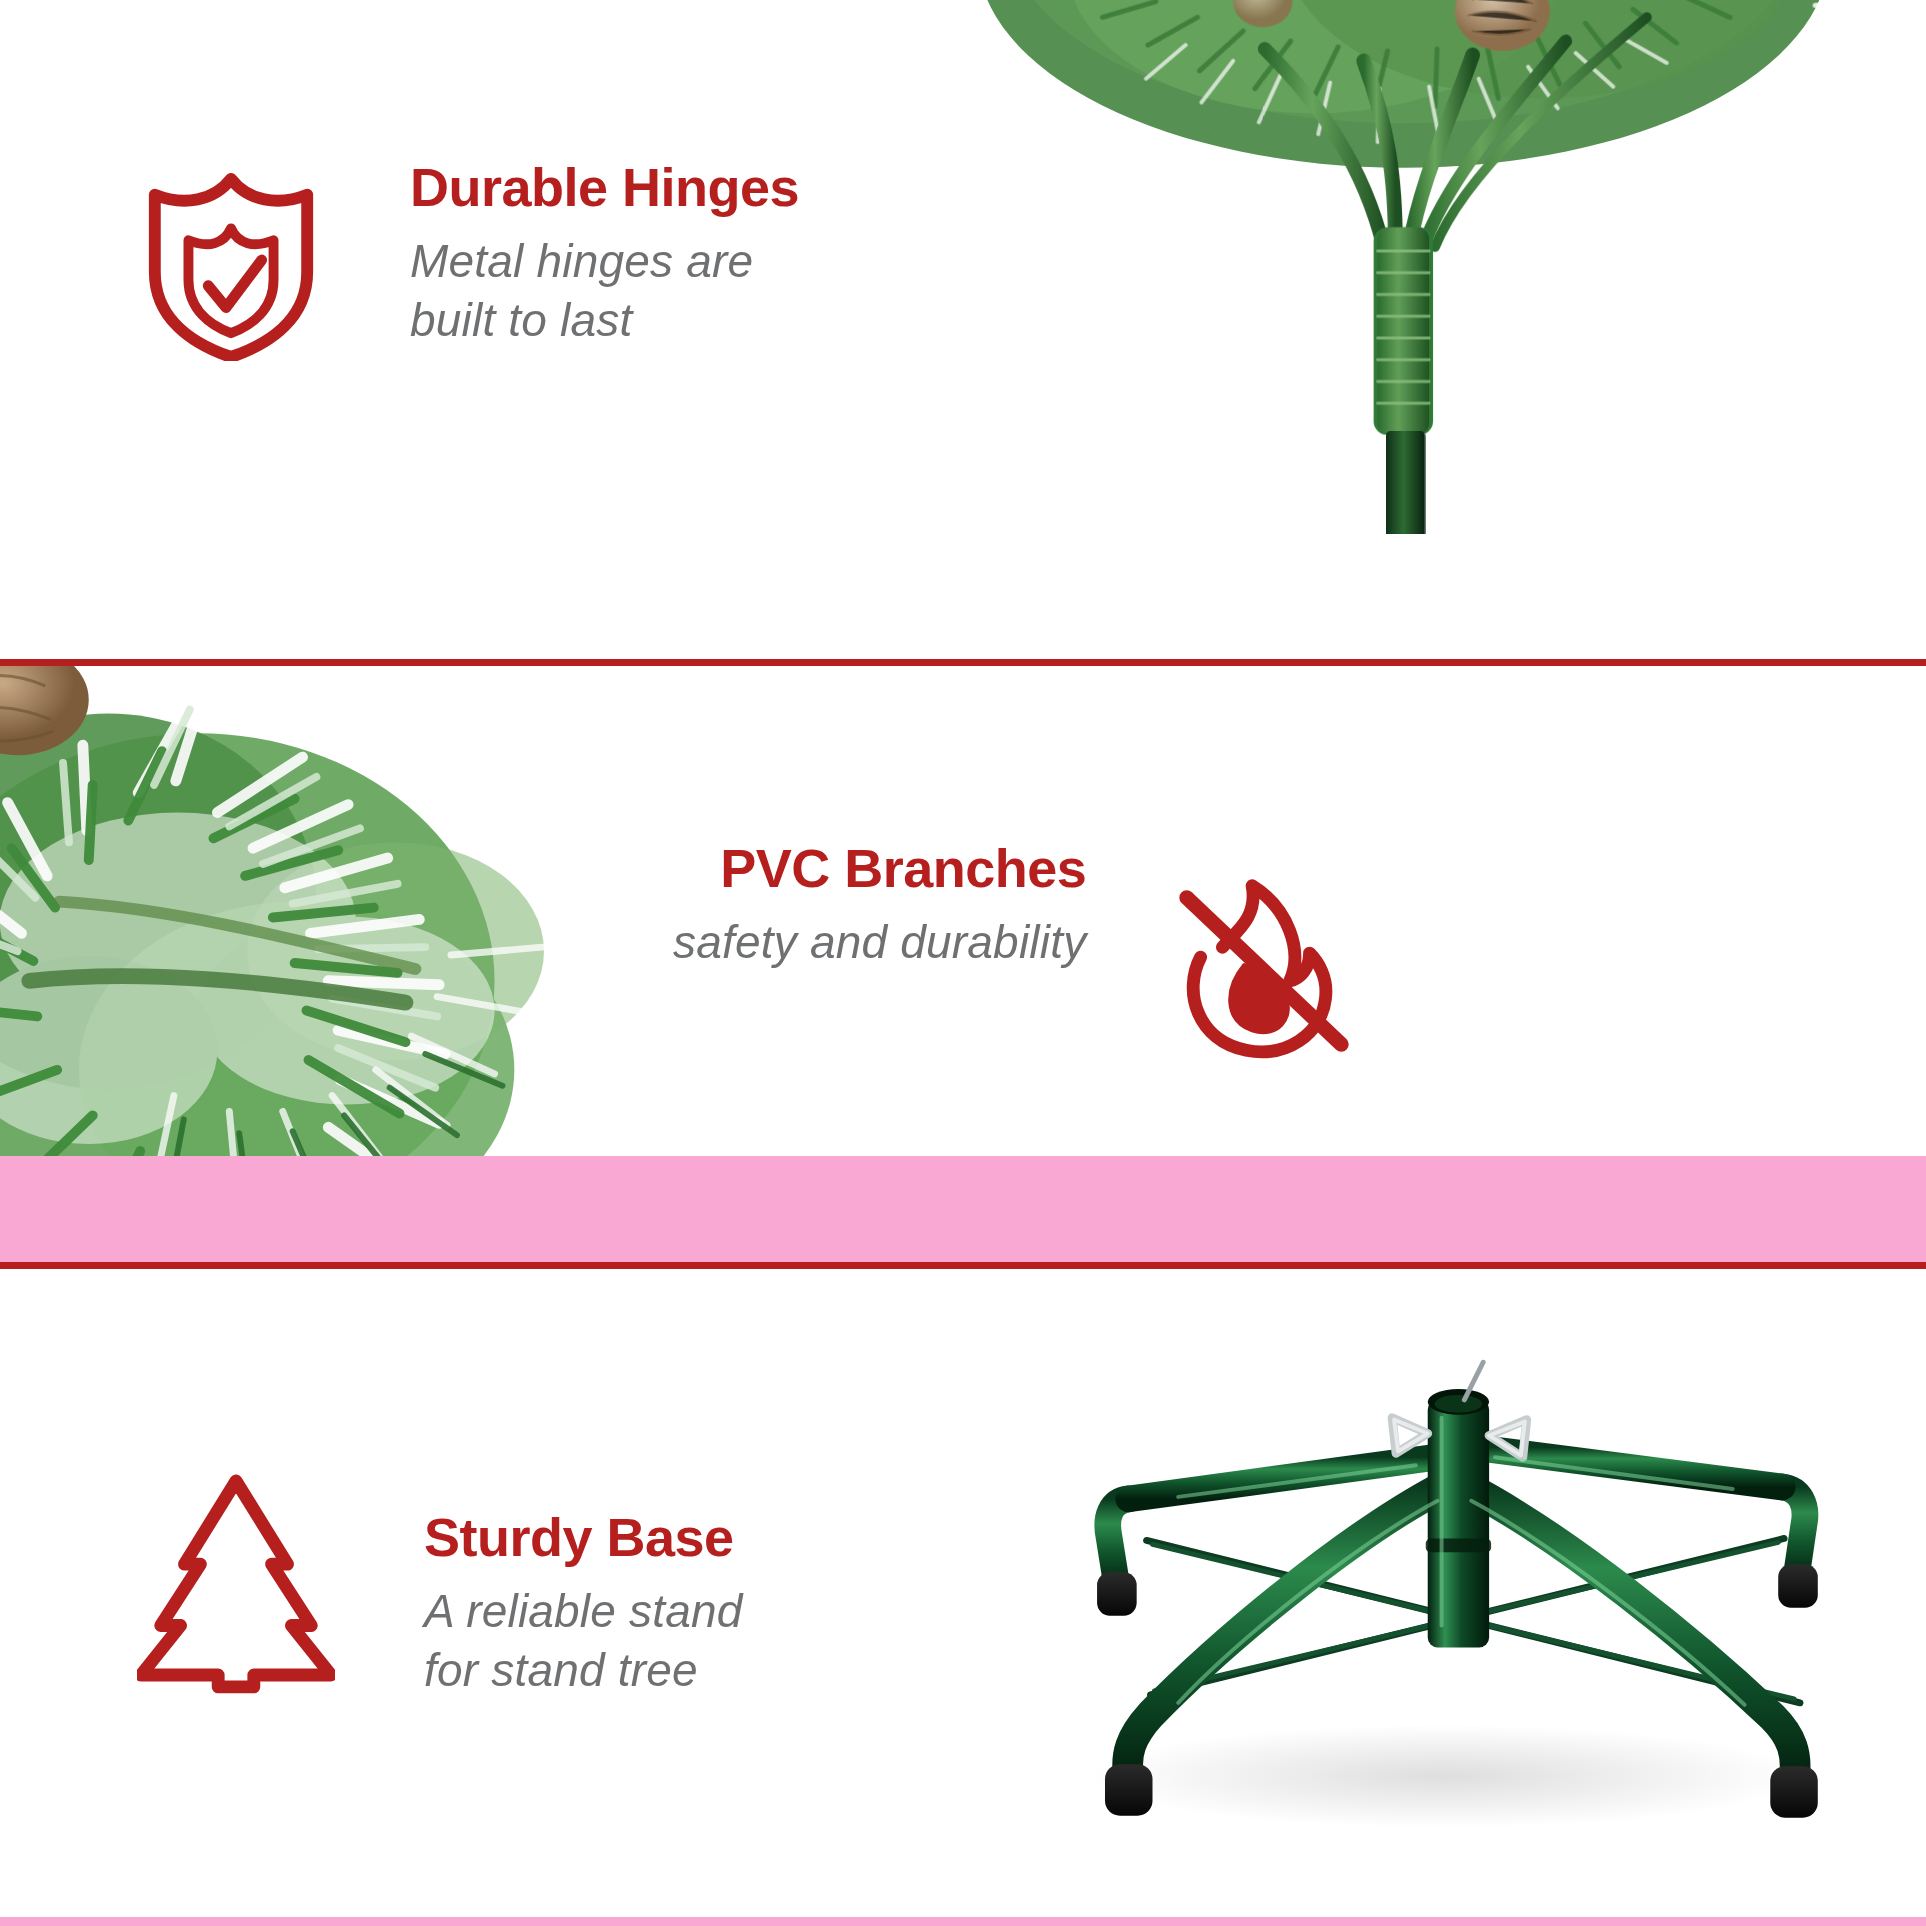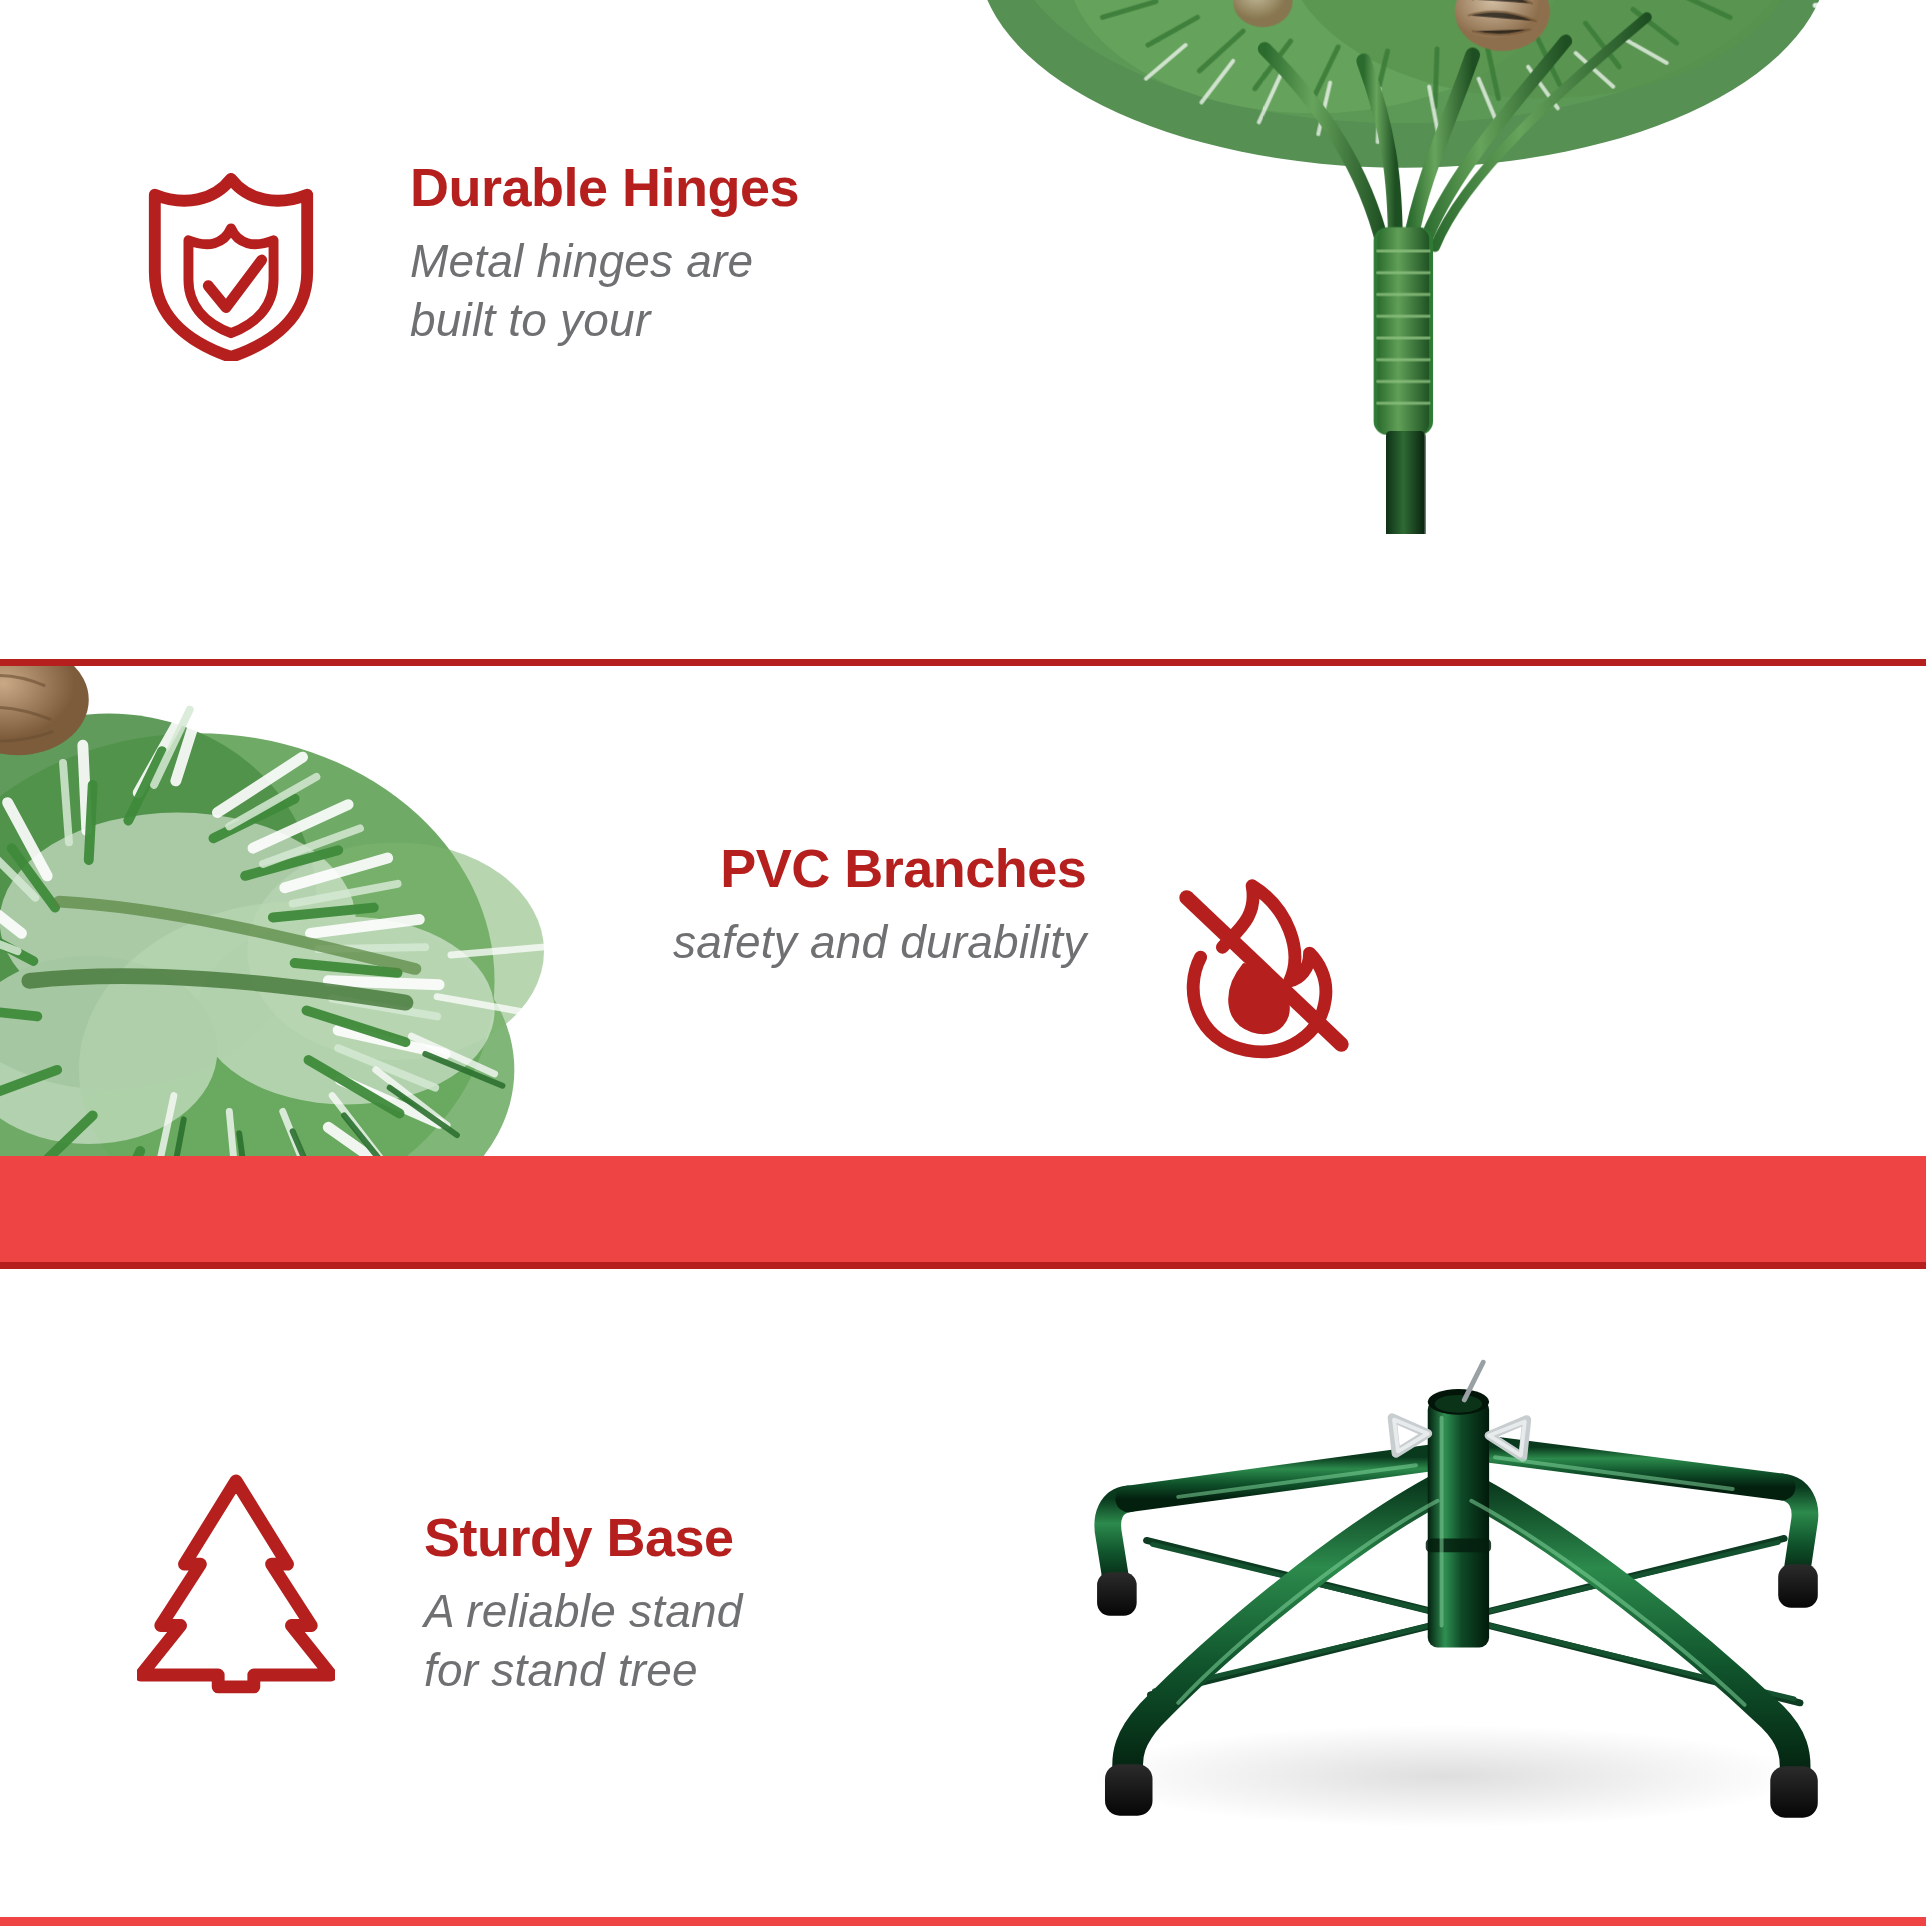--- a/index.html
+++ b/index.html
@@ -8,21 +8,21 @@
     font-family:"Liberation Sans", sans-serif;
     background:#ffffff;
     overflow:hidden;
     position:relative;
   }
 
   .infographic {
     position:relative;
     width:1927px;
     height:1927px;
-    background:#ef4444;
+    background:#f9a8d4;
   }
 
   
   .panel { position:absolute; left:0; width:1927px; background:#fff; overflow:hidden; }
   #panel-1 { top:0;    height:659px; }
   #panel-2 { top:666px; height:490px; }
   #panel-3 { top:1269px; height:648px; }
 
   .divider {
     position:absolute; left:0; width:1927px; height:7px;
@@ -237,21 +237,21 @@
                      L138 118 C 138 148, 116 164, 95 172
                      C 74 164, 52 148, 52 118 Z" stroke-width="10"></path>
             <path d="M72 124 L90 146 L126 98" stroke-width="11"></path>
           </g>
         </svg>
       </div>
       <div class="feature-text">
         <div class="feature-title">Durable Hinges</div>
         <div class="feature-sub">
           <span>Metal hinges are</span>
-          <span>built to your</span>
+          <span>built to last</span>
         </div>
       </div>
     </div>
   </div>
 
   <div class="divider" id="divider-1"></div>
 
   <div class="panel" id="panel-2">
 
     <div class="photo" style="left:-30px; top:-12px; width:673px; height:614px;">

